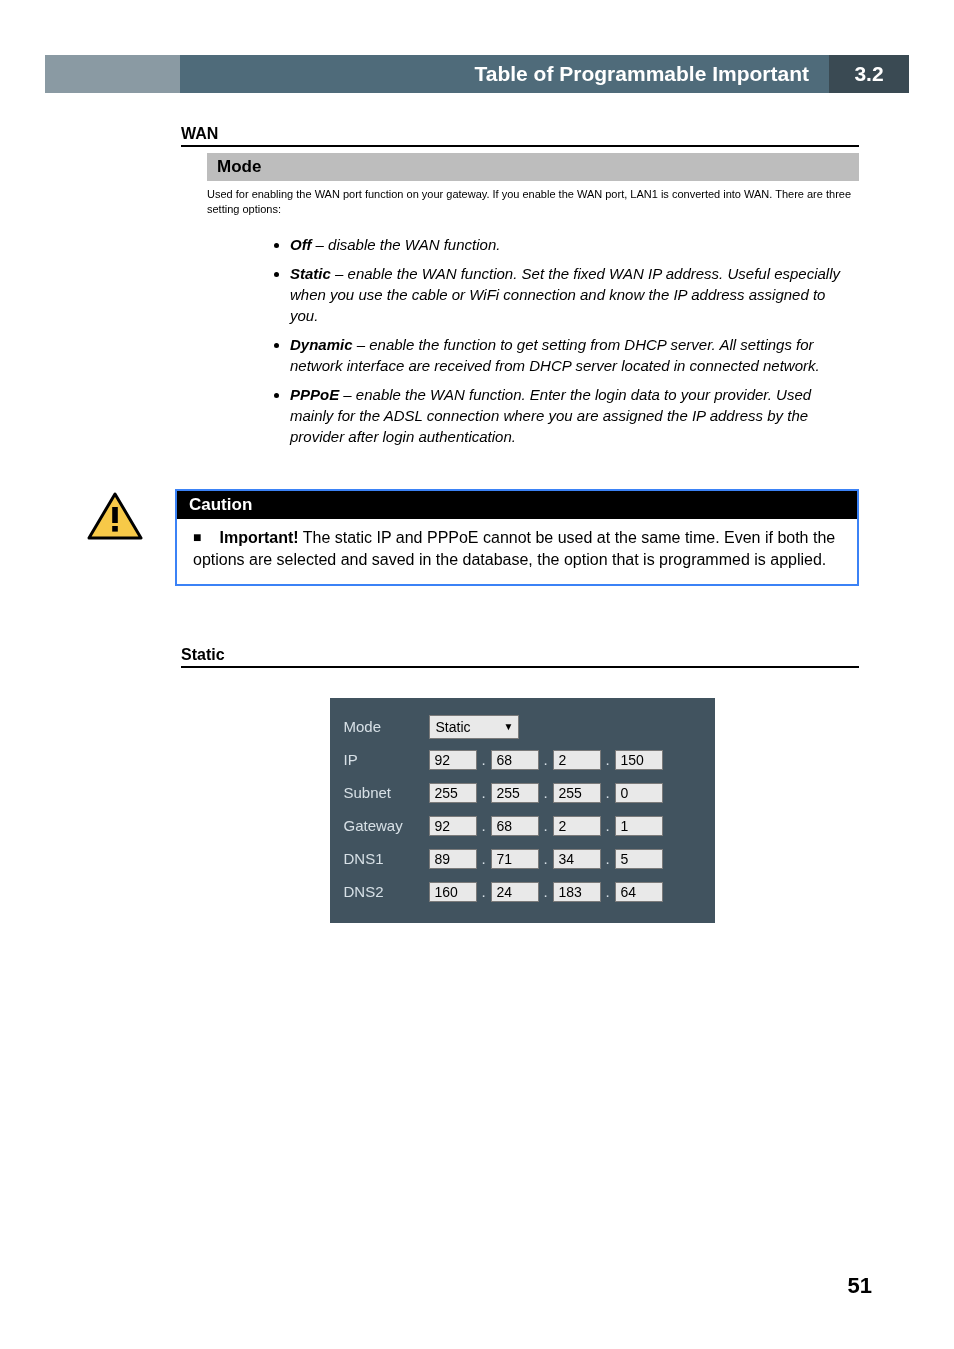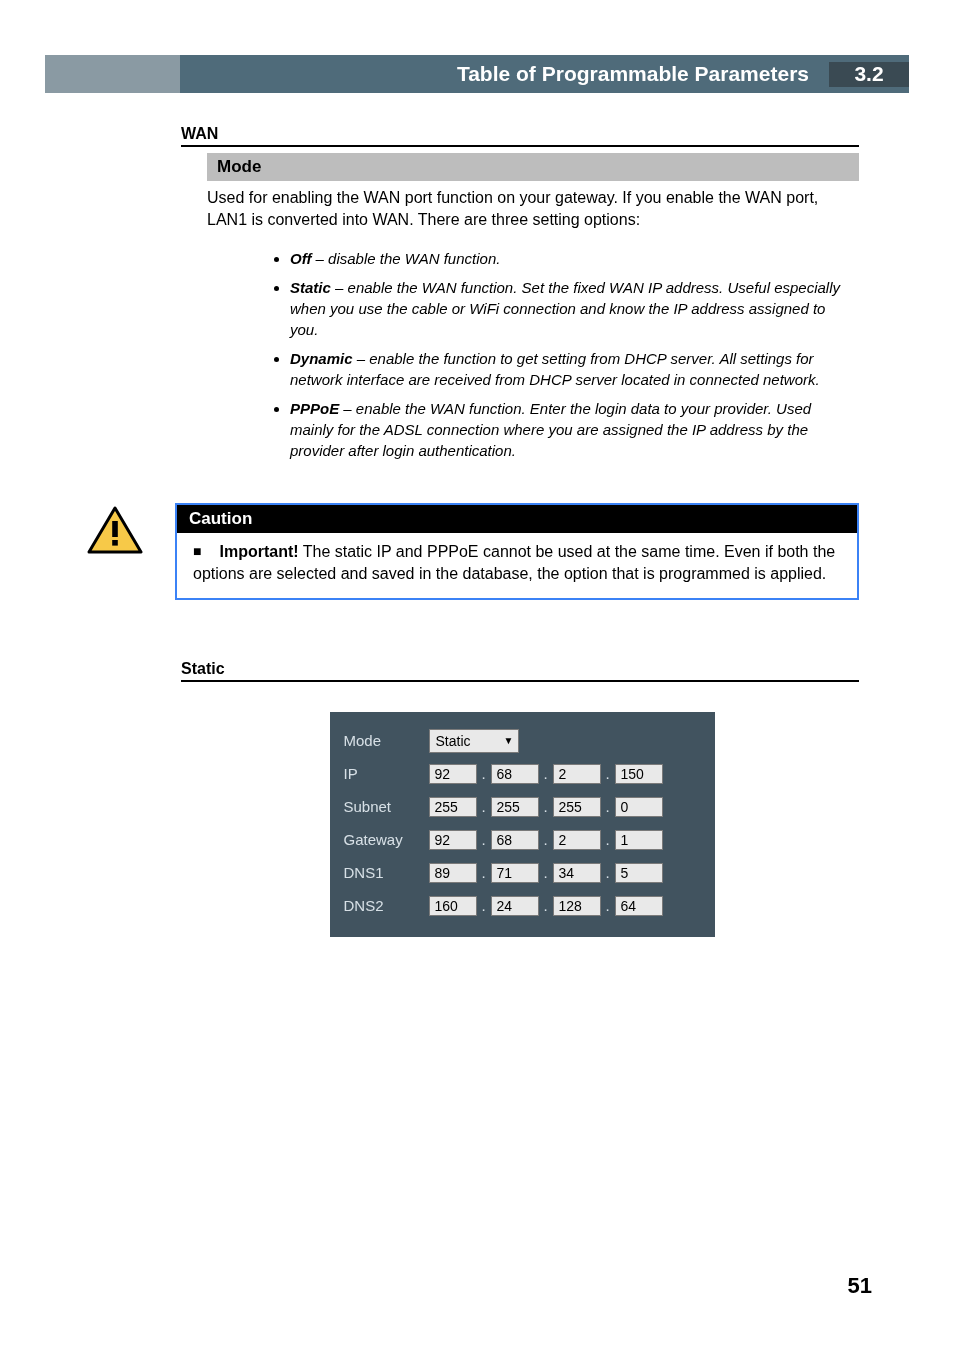--- a/index.html
+++ b/index.html
@@ -1,25 +1,25 @@
 <!DOCTYPE html>
 <html><head>
 <meta charset="utf-8">
 <style>
   * { box-sizing: border-box; margin: 0; padding: 0; }
   html, body { width: 954px; height: 1349px; background: #fff; font-family: Verdana, Geneva, sans-serif; color: #000; }
   .page { position: relative; width: 954px; height: 1349px; padding-top: 50px; }
   .header-bar { position: absolute; top: 55px; left: 45px; right: 45px; height: 38px; background: #4f6b7a; display: flex; align-items: center; }
   .header-title { flex: 1; text-align: right; color: #fff; font-weight: bold; font-size: 21px; padding-right: 20px; }
-  .header-num { width: 80px; background: #3a4a53; color: #fff; font-weight: bold; font-size: 21px; height: 25px; display: flex; align-items: center; justify-content: center; text-align: right; }
+  .header-num { width: 80px; background: #3a4a53; color: #fff; font-weight: bold; font-size: 21px; height: 38px; display: flex; align-items: center; justify-content: center; text-align: right; }
   .header-spacer-left { width: 135px; height: 38px; background: #8a9aa3; }
   .content { margin: 75px 95px 0 185px; }
   .h2 { font-weight: bold; font-size: 16px; border-bottom: 2px solid #000; padding-bottom: 2px; margin-top: 30px; margin-left: -4px; }
   .h3-bar { background: #bdbdbd; font-weight: bold; font-size: 17px; padding: 4px 10px; margin-top: 6px; margin-left: 22px; }
-  .para { font-size: 16px; line-height: 1.4; margin: 6px 0 0 22px; }
+  .para { font-size: 11px; line-height: 1.4; margin: 6px 0 0 22px; }
   ul.bullets { list-style: disc; margin: 16px 0 0 105px; padding: 0; }
   ul.bullets li { font-size: 15px; font-style: italic; line-height: 1.4; margin-bottom: 8px; padding-right: 5px; }
   ul.bullets li .bold { font-weight: bold; }
 
   .caution-wrap { position: relative; margin-top: 42px; margin-left: -98px; margin-right: 0; }
   .caution-icon { position: absolute; left: 0; top: 3px; width: 56px; height: 48px; }
   .caution-icon svg { width: 100%; height: 100%; }
   .caution-box { margin-left: 88px; border: 2px solid #3b82f6; }
   .caution-head { background: #000; color: #fff; font-weight: bold; font-size: 17px; padding: 4px 12px; }
   .caution-body { padding: 8px 16px 12px 16px; font-size: 16px; line-height: 1.4; }
@@ -38,21 +38,21 @@
 
   .page-num { position: absolute; bottom: 50px; right: 82px; font-weight: bold; font-size: 22px; text-align: right; }
 </style>
 </head>
 <body>
 
 <div class="page">
 
   <div class="header-bar">
     <div class="header-spacer-left"></div>
-    <div class="header-title">Table of Programmable Parameters</div>
+    <div class="header-title">Table of Programmable Important</div>
     <div class="header-num">3.2</div>
   </div>
 
   <div class="content">
 
     <div class="h2">WAN</div>
 
     <div class="h3-bar">Mode</div>
 
     <p class="para">Used for enabling the WAN port function on your gateway. If you enable the WAN port, LAN1 is converted into WAN. There are three setting options:</p>
@@ -136,21 +136,21 @@
             <span class="dot">.</span>
           <div class="ip-box">5</div>
         </div>
 
         <div class="ui-row">
           <div class="ui-label">DNS2</div>
           <div class="ip-box">160</div>
             <span class="dot">.</span>
           <div class="ip-box">24</div>
             <span class="dot">.</span>
-          <div class="ip-box">128</div>
+          <div class="ip-box">183</div>
             <span class="dot">.</span>
           <div class="ip-box">64</div>
         </div>
 
       </div>
     </div>
 
   </div>
 
   <div class="page-num">51</div>

